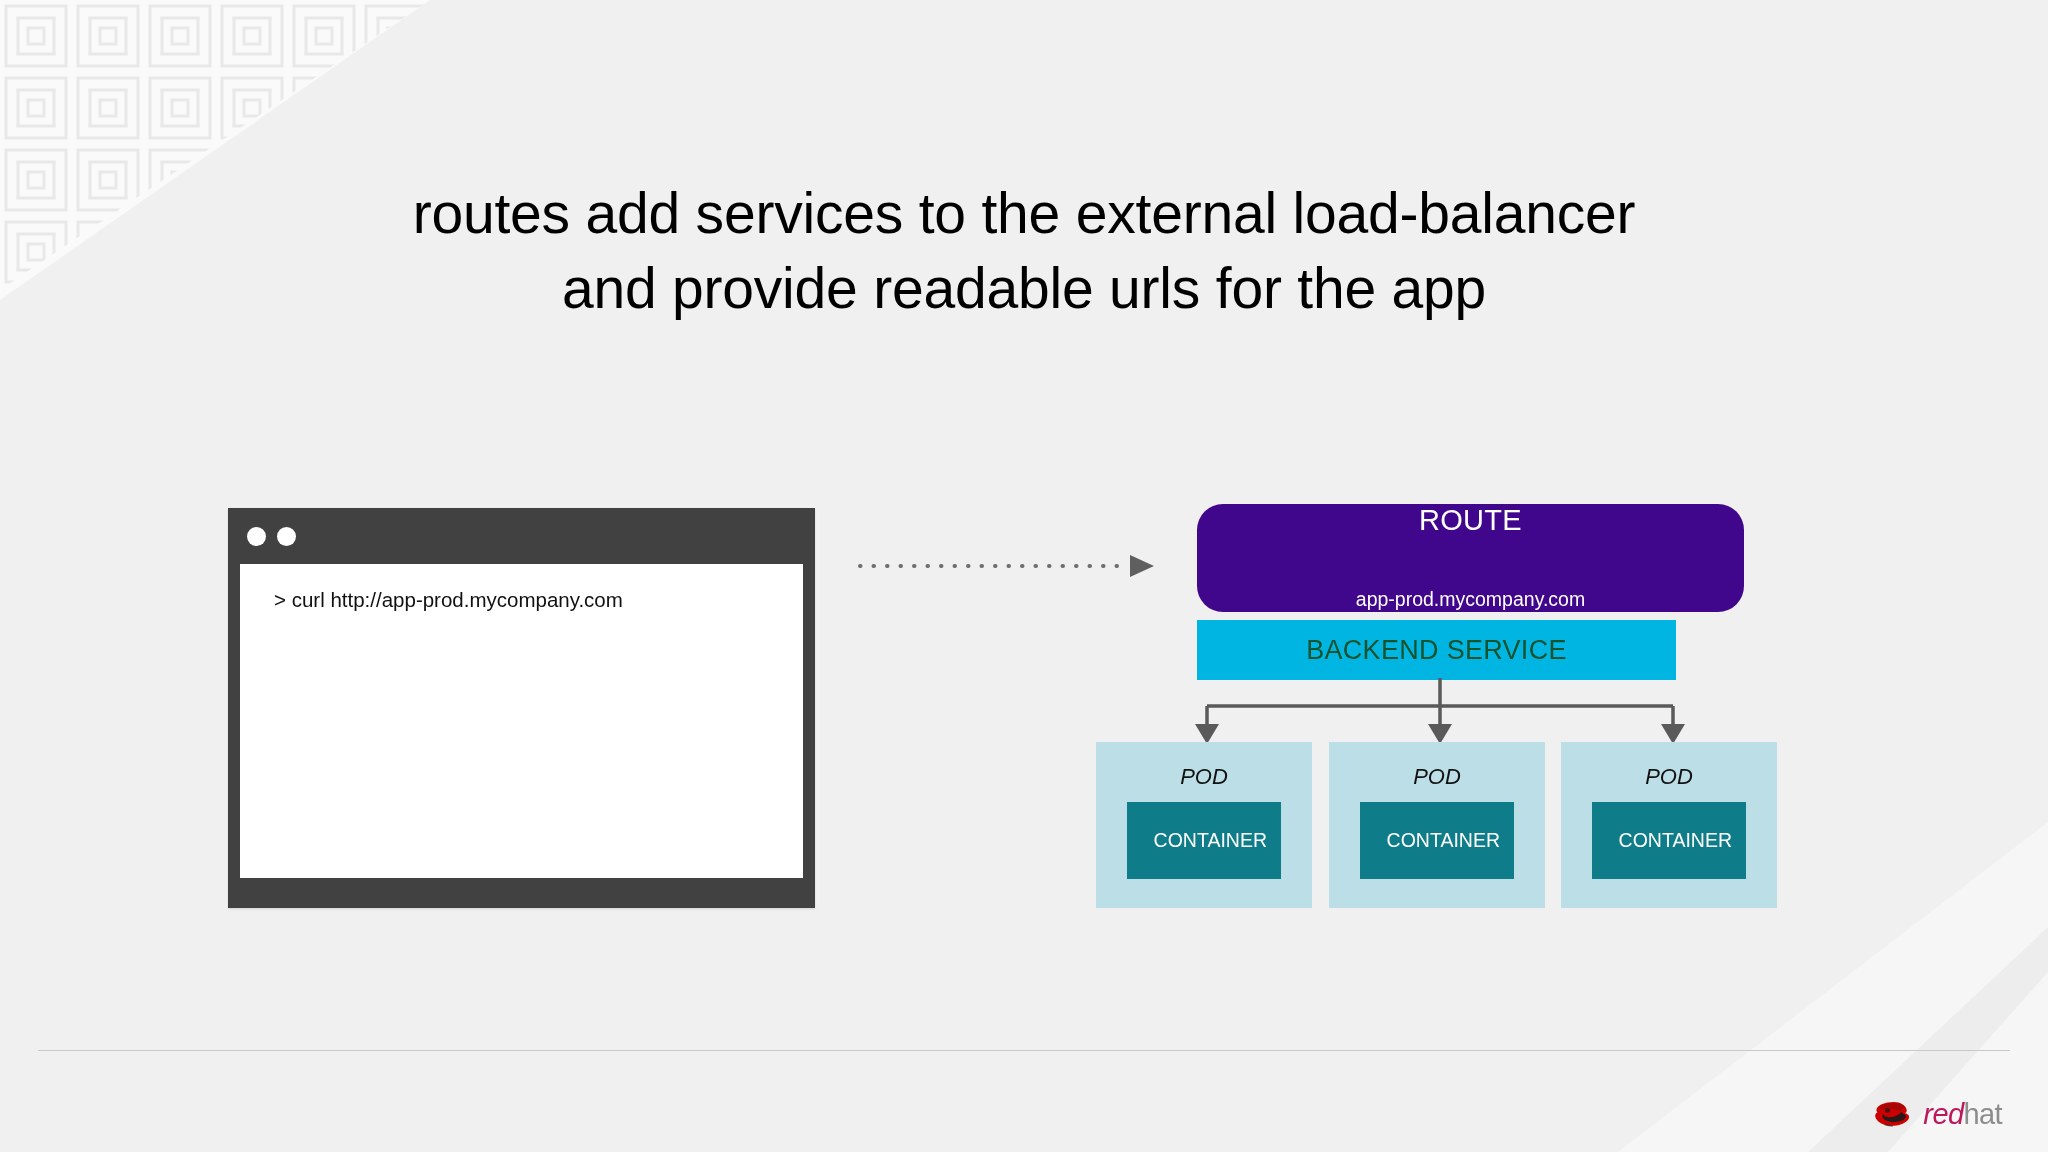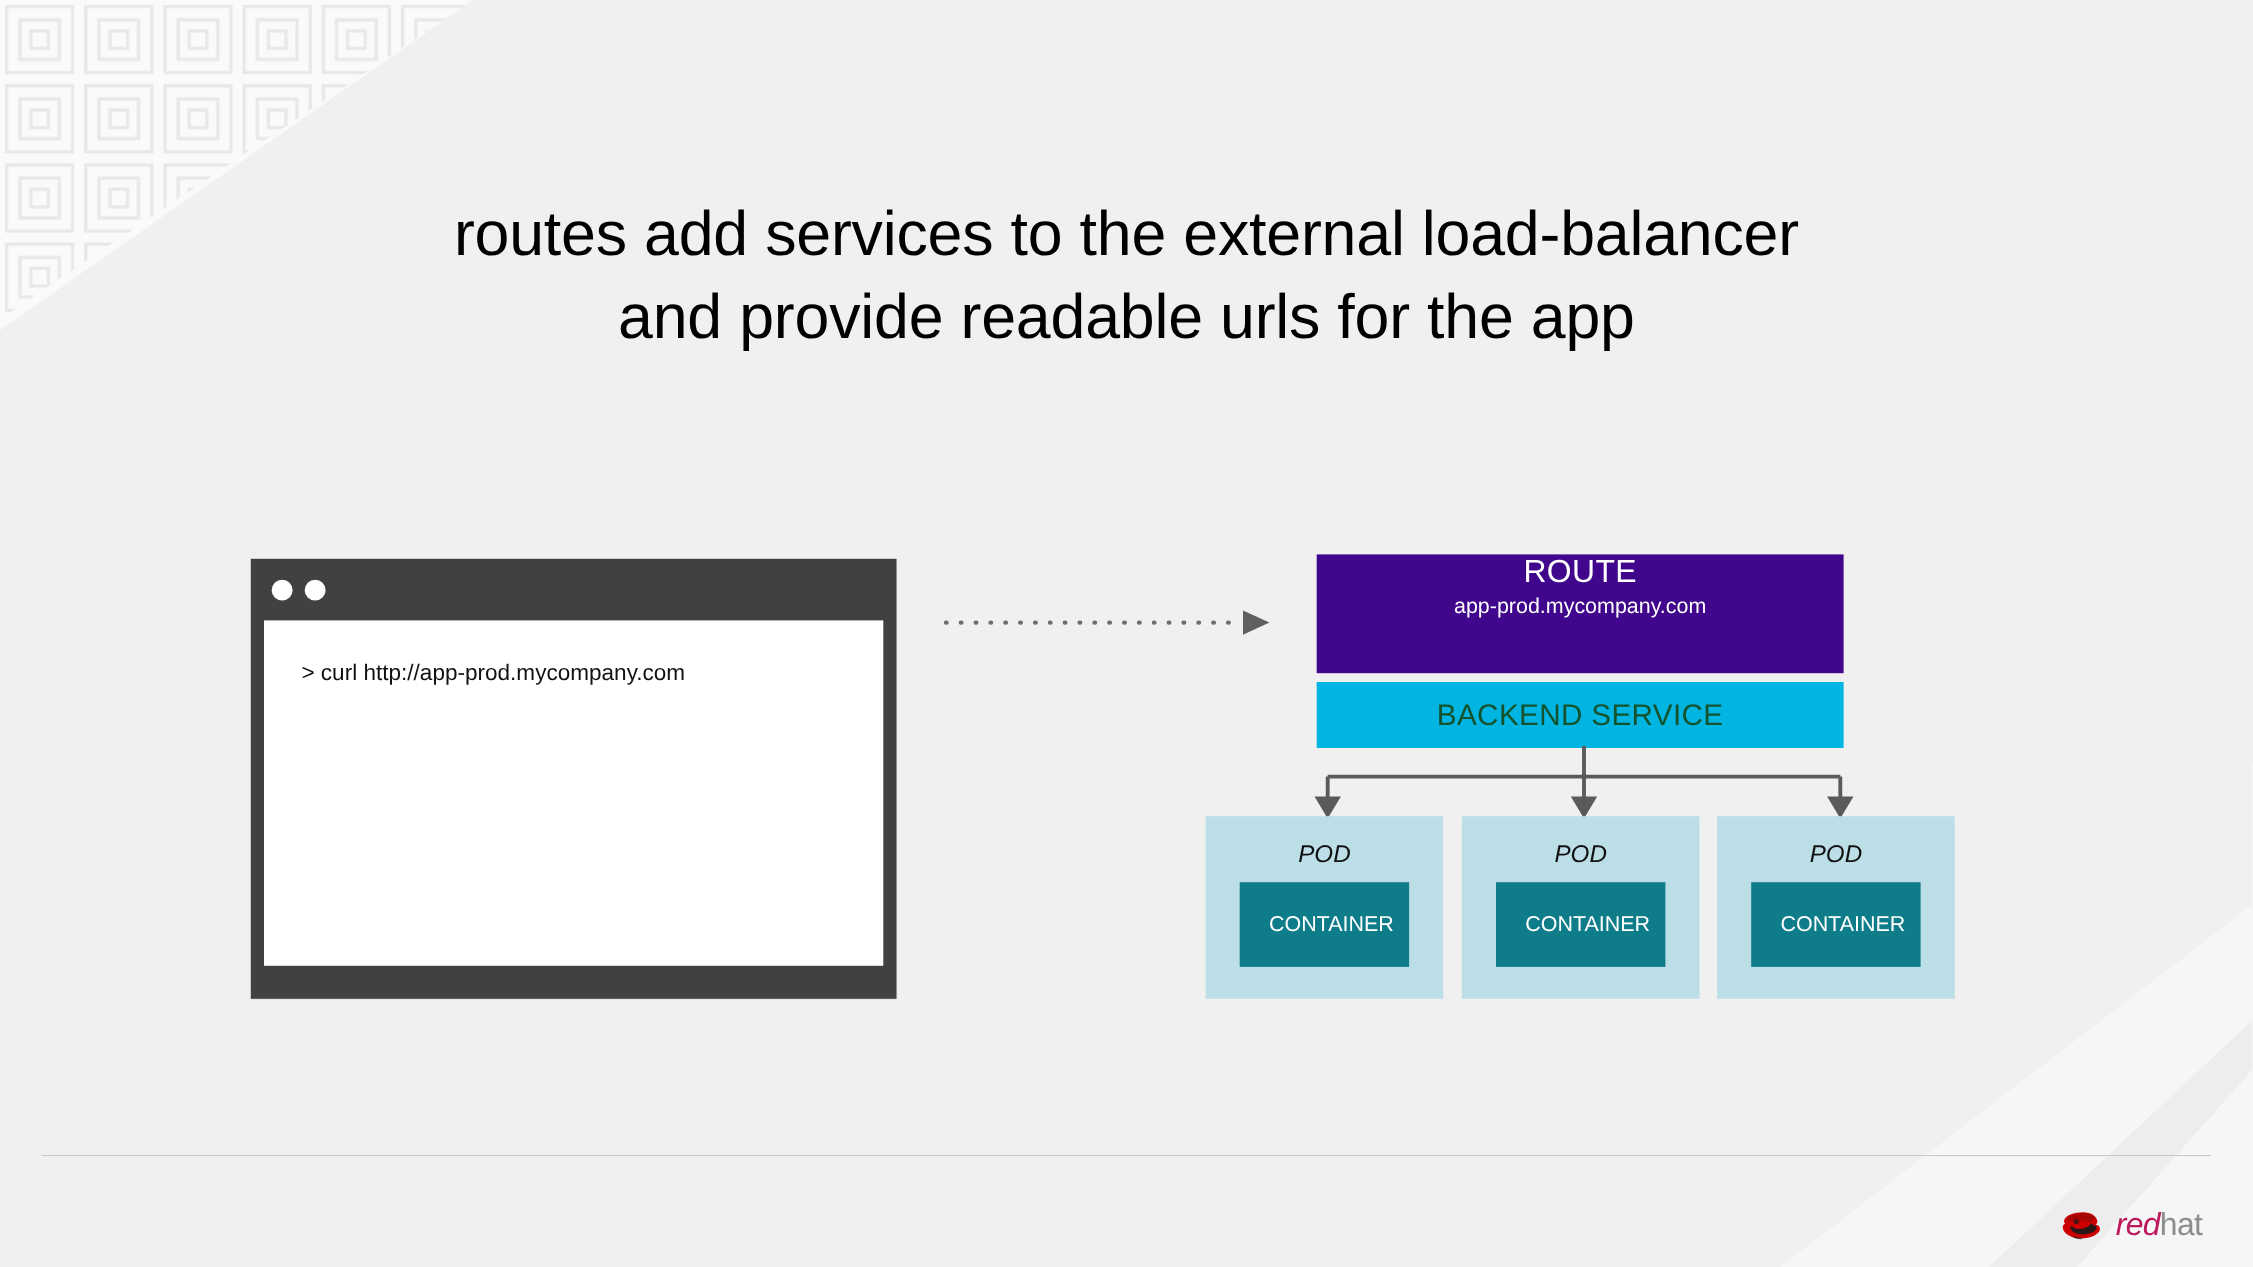--- a/index.html
+++ b/index.html
@@ -86,49 +86,50 @@
     left: 12px;
     top: 56px;
     width: 563px;
     height: 314px;
     background: #ffffff;
     box-sizing: border-box;
   }
   .terminal-line {
     position: absolute;
     left: 34px;
-    top: 36px;
+    top: 24px;
     font-size: 20.5px;
     color: #111111;
     white-space: nowrap;
     font-family: "Liberation Sans", sans-serif;
   }
 
   
   .connector-dotted {
     position: absolute;
     left: 858px;
     top: 548px;
     width: 300px;
     height: 36px;
   }
 
   
   .route-box {
     position: absolute;
     left: 1197px;
     top: 504px;
-    width: 479px;
+    width: 547px;
     height: 108px;
     background: #40068c;
     box-sizing: border-box;
     display: flex;
     flex-direction: column;
     align-items: center;
-    justify-content: flex-start;
+    justify-content: space-between;
+    border-radius: 26px;
   }
   .route-title {
     color: #ffffff;
     font-size: 29px;
     line-height: 1.12;
     letter-spacing: 0.3px;
   }
   .route-sub {
     color: #ffffff;
     font-size: 19.5px;

